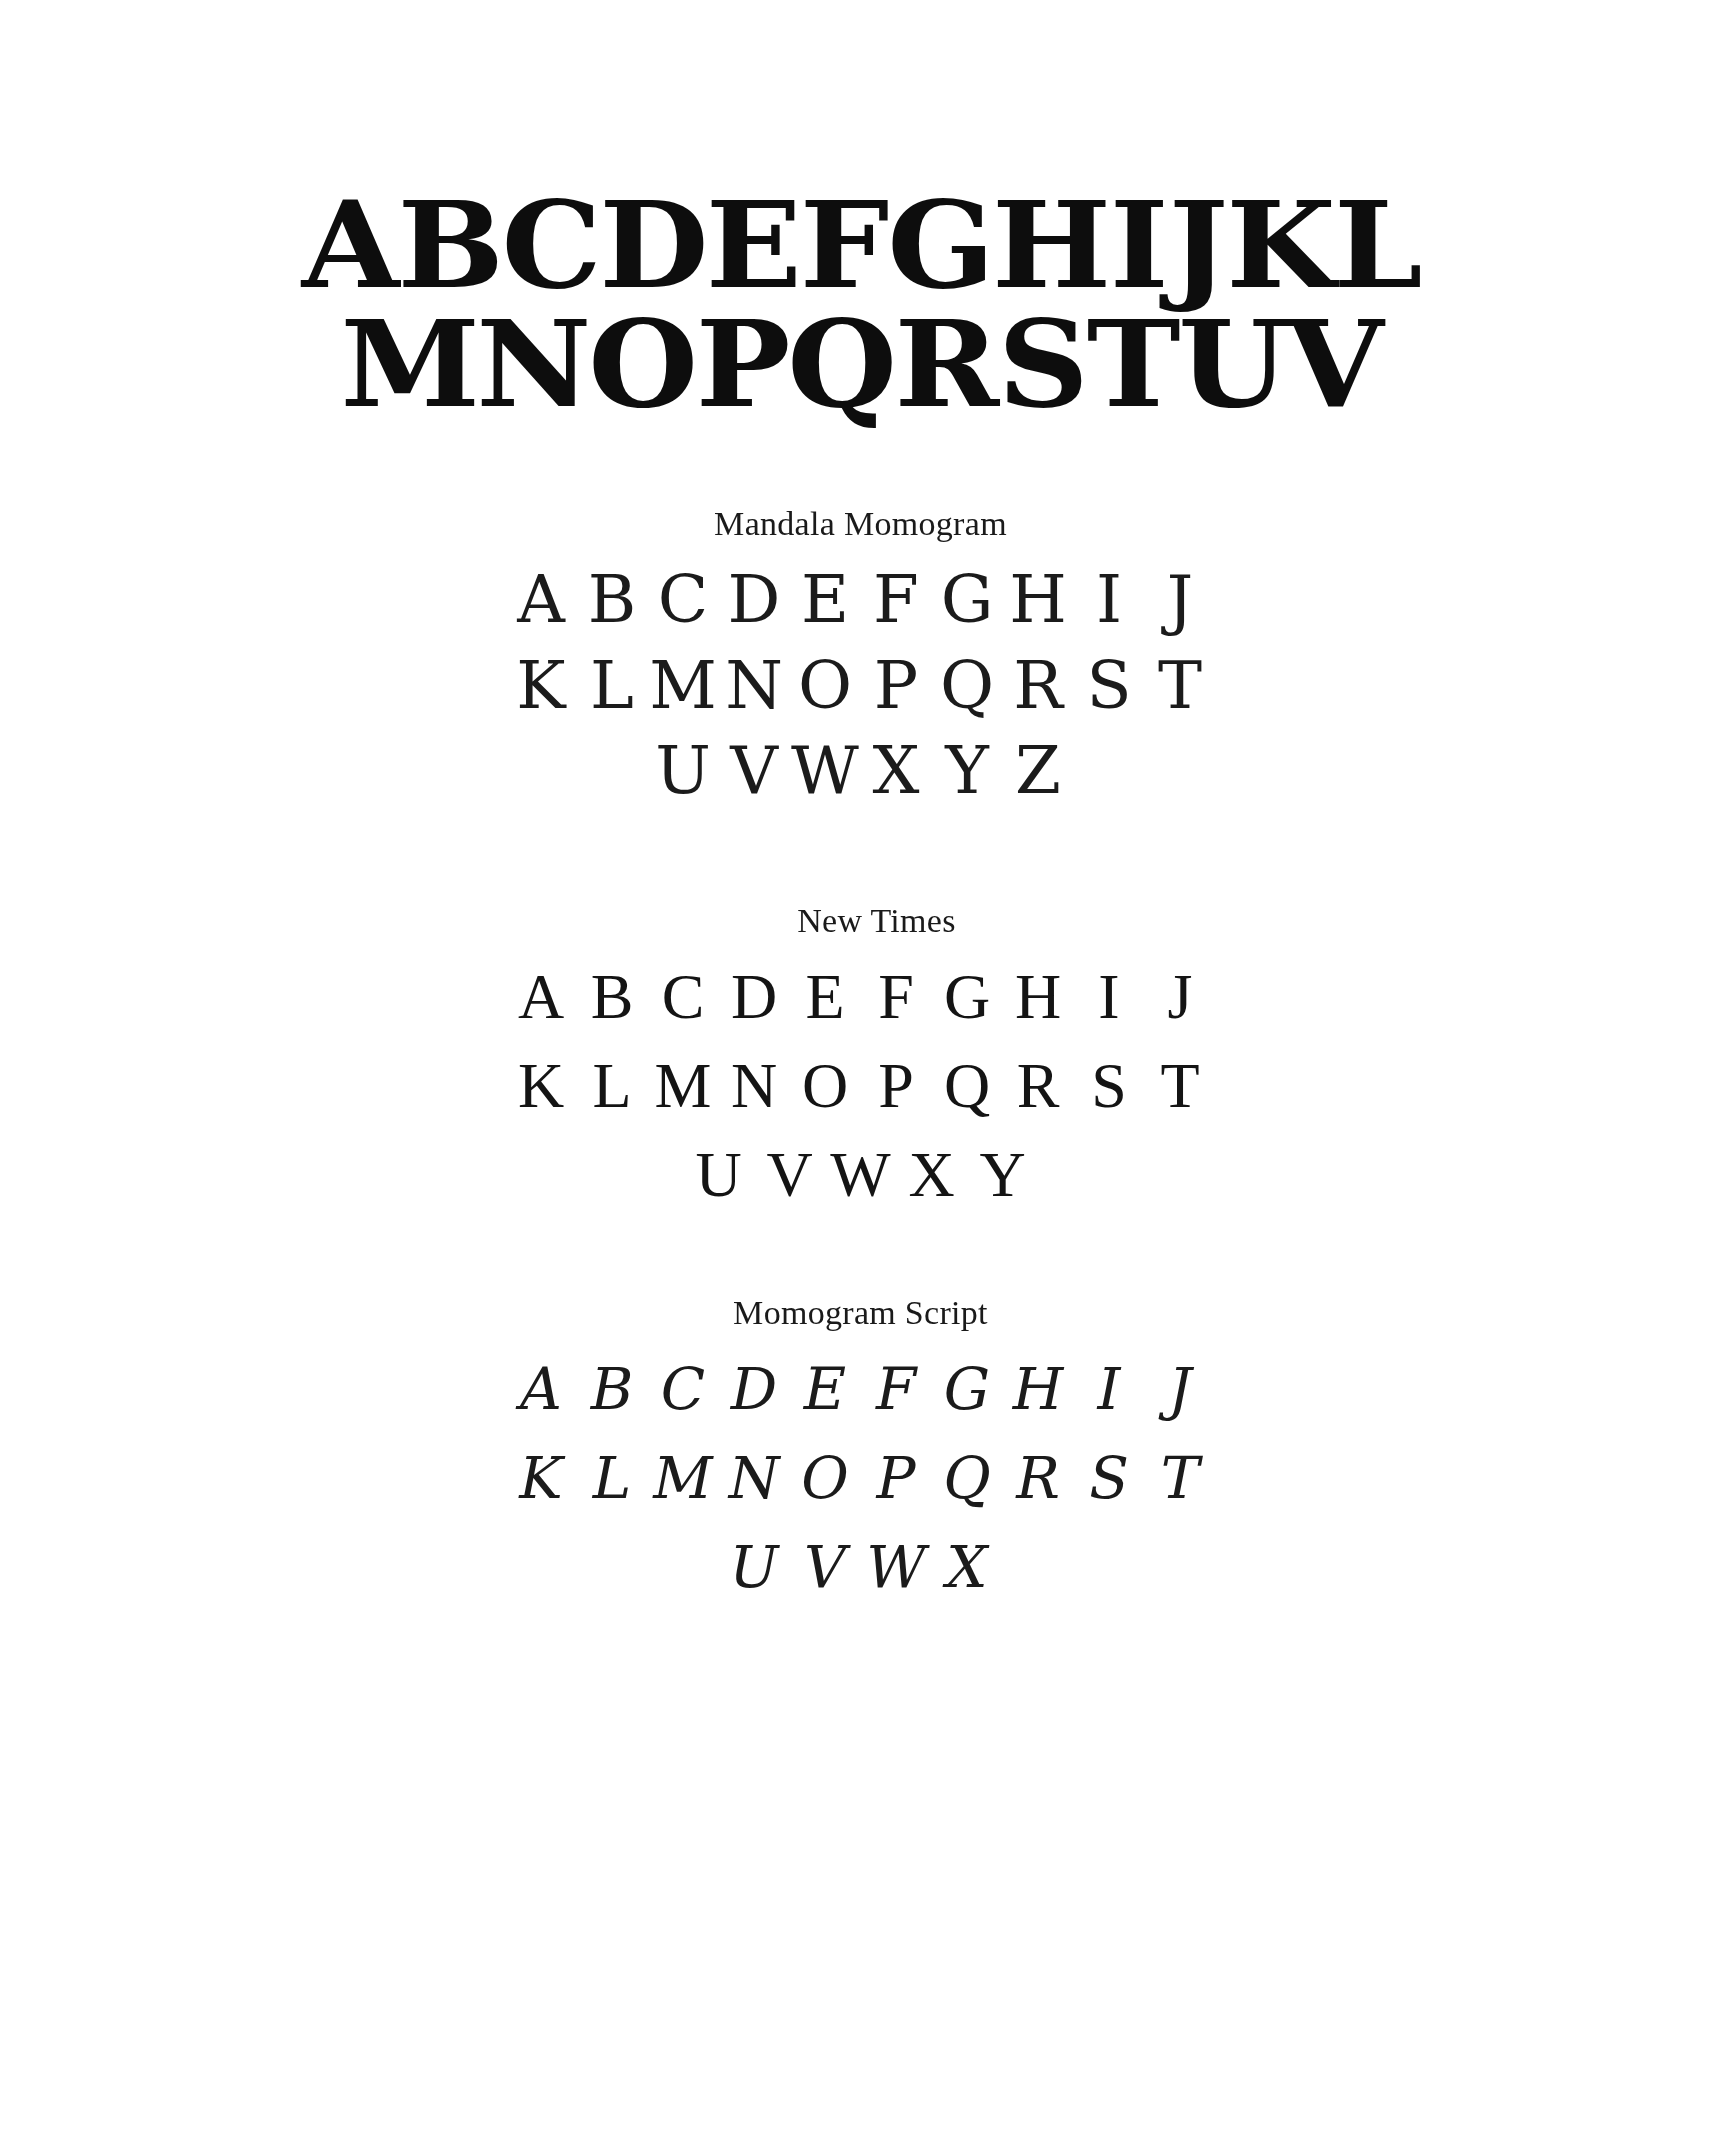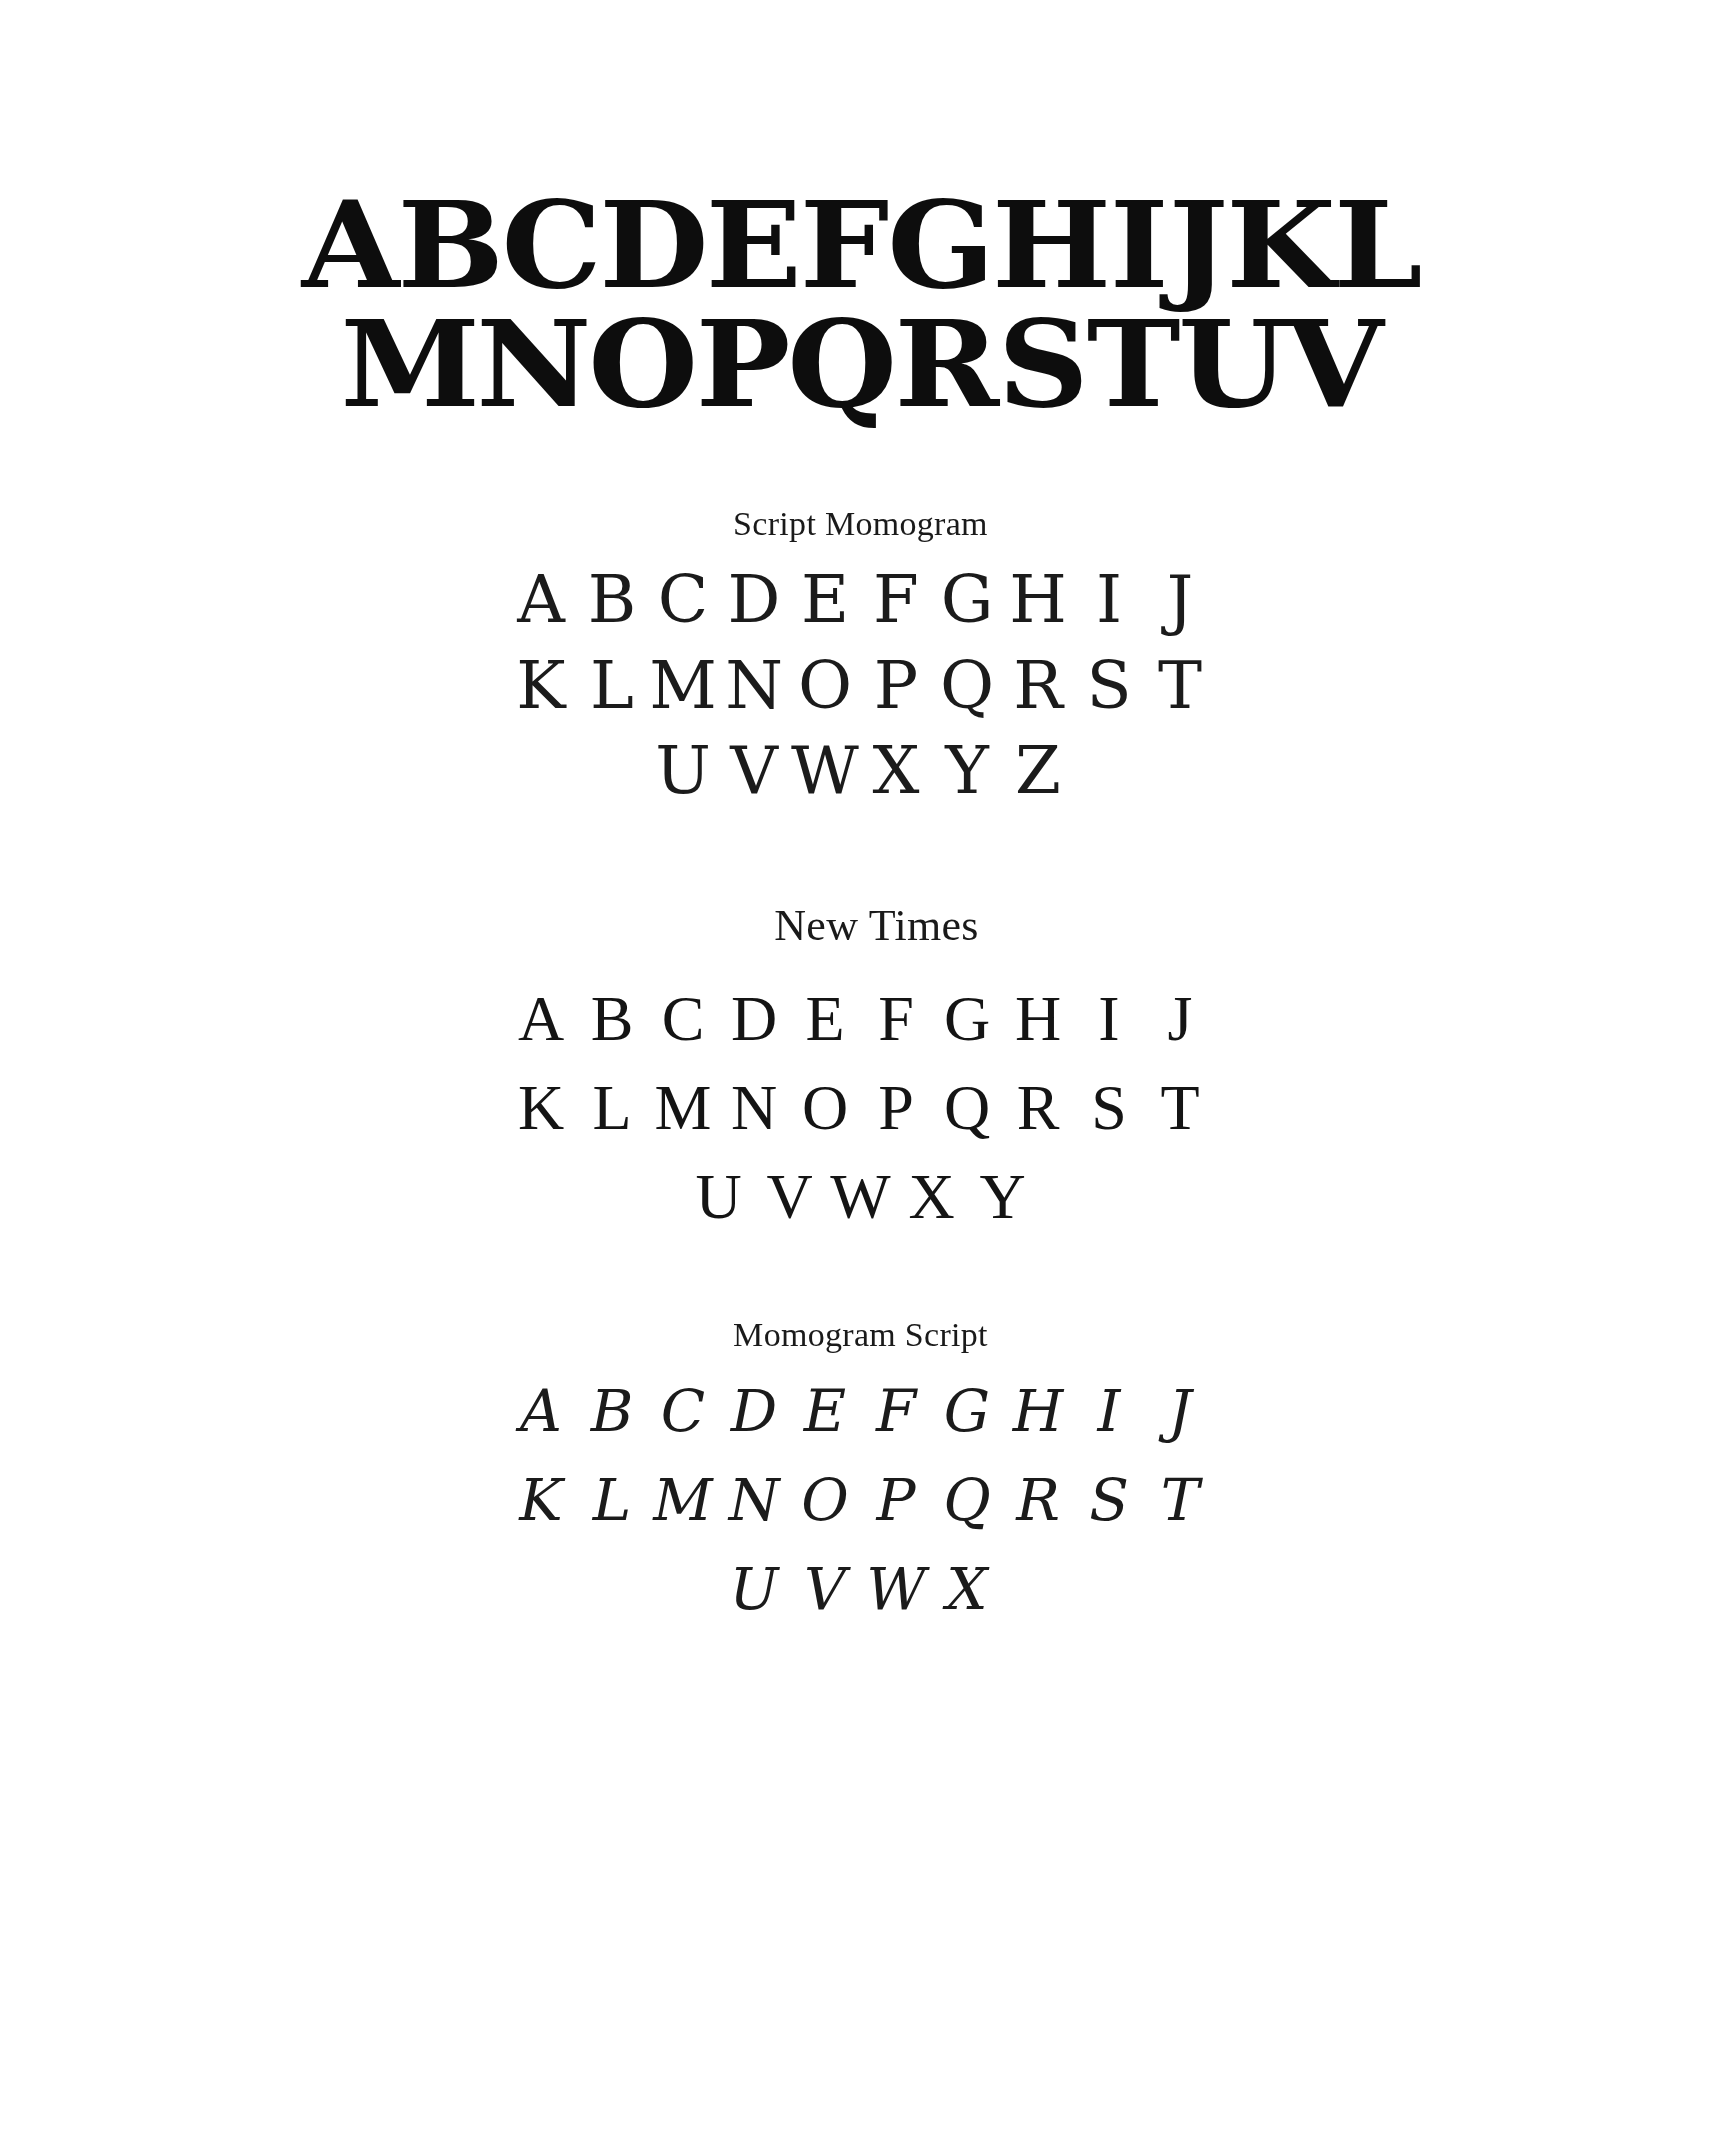--- a/index.html
+++ b/index.html
@@ -87,22 +87,22 @@
     font-weight: 400;
     font-size: 66px;
     line-height: 1.25;
     width: 71px;
     color: #1b1b1b;
   }
 
   
   #sec-newtimes { margin-top: 89px; }
   #sec-newtimes .section-title {
-    font-size: 44px;
-    margin-bottom: 27px;
+    font-size: 34px;
+    margin-bottom: 16px;
     padding-left: 32px;
   }
   #sec-newtimes .row { margin-bottom: 5.6px; }
   #sec-newtimes .glyph {
     font-family: "Liberation Serif", "DejaVu Serif", serif;
     font-weight: 400;
     font-size: 64px;
     line-height: 1.3;
     width: 71px;
     color: #141414;
@@ -155,21 +155,21 @@
         <span class="glyph">R</span>
         <span class="glyph">S</span>
         <span class="glyph">T</span>
         <span class="glyph">U</span>
         <span class="glyph">V</span>
       </div>
     </div>
   </div>
 
   <div class="section" id="sec-mandala">
-    <div class="section-title">Script Momogram</div>
+    <div class="section-title">Mandala Momogram</div>
     <div class="rows">
       <div class="row">
         <span class="glyph">A</span>
         <span class="glyph">B</span>
         <span class="glyph">C</span>
         <span class="glyph">D</span>
         <span class="glyph">E</span>
         <span class="glyph">F</span>
         <span class="glyph">G</span>
         <span class="glyph">H</span>

